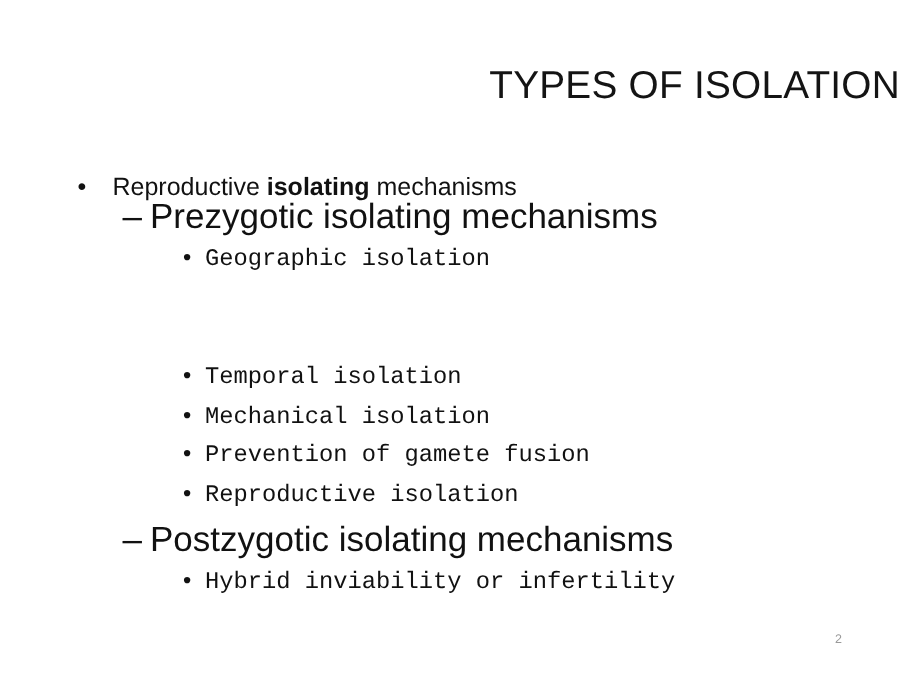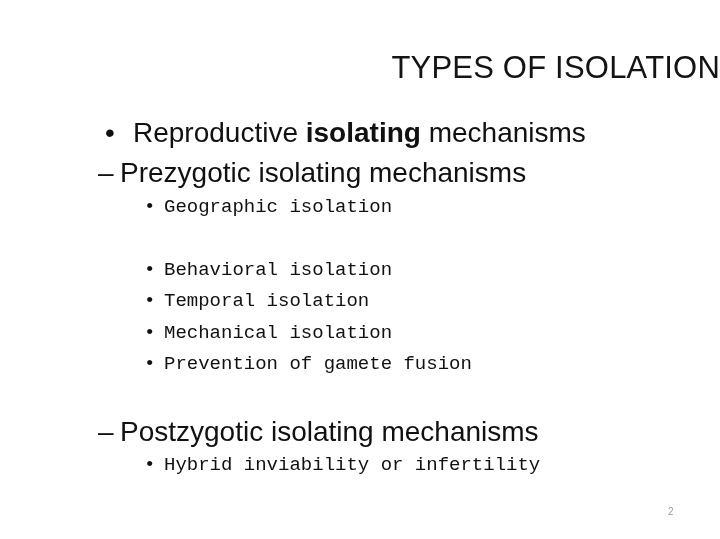--- a/index.html
+++ b/index.html
@@ -1,21 +1,21 @@
 <!DOCTYPE html>
 <html><head>
 <meta charset="utf-8">
 <style>
   html, body { margin: 0; padding: 0; background: #ffffff; }
   body { width: 720px; height: 539px; position: relative; overflow: hidden;
          font-family: "Liberation Sans", "DejaVu Sans", sans-serif; color: #111111; }
   .slide { position: absolute; left: 0; top: 0; width: 720px; height: 539px; background: #ffffff; }
   .title { position: absolute; left: 0; width: 720px; top: 48px; text-align: right;
            font-size: 31px; line-height: 40px; letter-spacing: 0.2px; color: #141414; }
-  .l1 { position: absolute; left: 62px; top: 115px; font-size: 28px; line-height: 36px; white-space: nowrap; margin-left: 43px; }
+  .l1 { position: absolute; left: 62px; top: 132px; font-size: 20px; line-height: 36px; white-space: nowrap; }
   .l1 .bullet { display: inline-block; width: 28px; }
   .l1 b { font-weight: bold; }
   .l2 { position: absolute; left: 98px; font-size: 28px; line-height: 32px; white-space: nowrap; }
   .l2 .dash { display: inline-block; width: 22px; }
   .l3 { position: absolute; left: 144px; font-size: 19px; line-height: 26px; white-space: nowrap; font-family: Liberation Mono, monospace; }
   .l3 .bullet { display: inline-block; width: 20px; }
   .pagenum { position: absolute; left: 668px; top: 506px; font-size: 10px; color: #9a9a9a; }
 </style>
 </head>
 <body>
@@ -27,31 +27,31 @@
     <span class="bullet">•</span><span>Reproductive </span><b>isolating</b><span> mechanisms</span>
   </div>
 
   <div class="l2" style="top:157px">
     <span class="dash">–</span><span>Prezygotic isolating mechanisms</span>
   </div>
 
   <div class="l3" style="top:194px">
     <span class="bullet">•</span><span>Geographic isolation</span>
   </div>
-  <div class="l3" style="top:257px">
-    <span class="bullet">•</span><span>Behavioral isolation</span>
-  </div>
   <div class="l3" style="top:320px">
     <span class="bullet">•</span><span>Mechanical isolation</span>
   </div>
   <div class="l3" style="top:288px">
     <span class="bullet">•</span><span>Temporal isolation</span>
   </div>
   <div class="l3" style="top:351px">
     <span class="bullet">•</span><span>Prevention of gamete fusion</span>
+  </div>
+  <div class="l3" style="top:383px">
+    <span class="bullet">•</span><span>Reproductive isolation</span>
   </div>
 
   <div class="l2" style="top:416px">
     <span class="dash">–</span><span>Postzygotic isolating mechanisms</span>
   </div>
 
   <div class="l3" style="top:452px">
     <span class="bullet">•</span><span>Hybrid inviability or infertility</span>
   </div>
 

